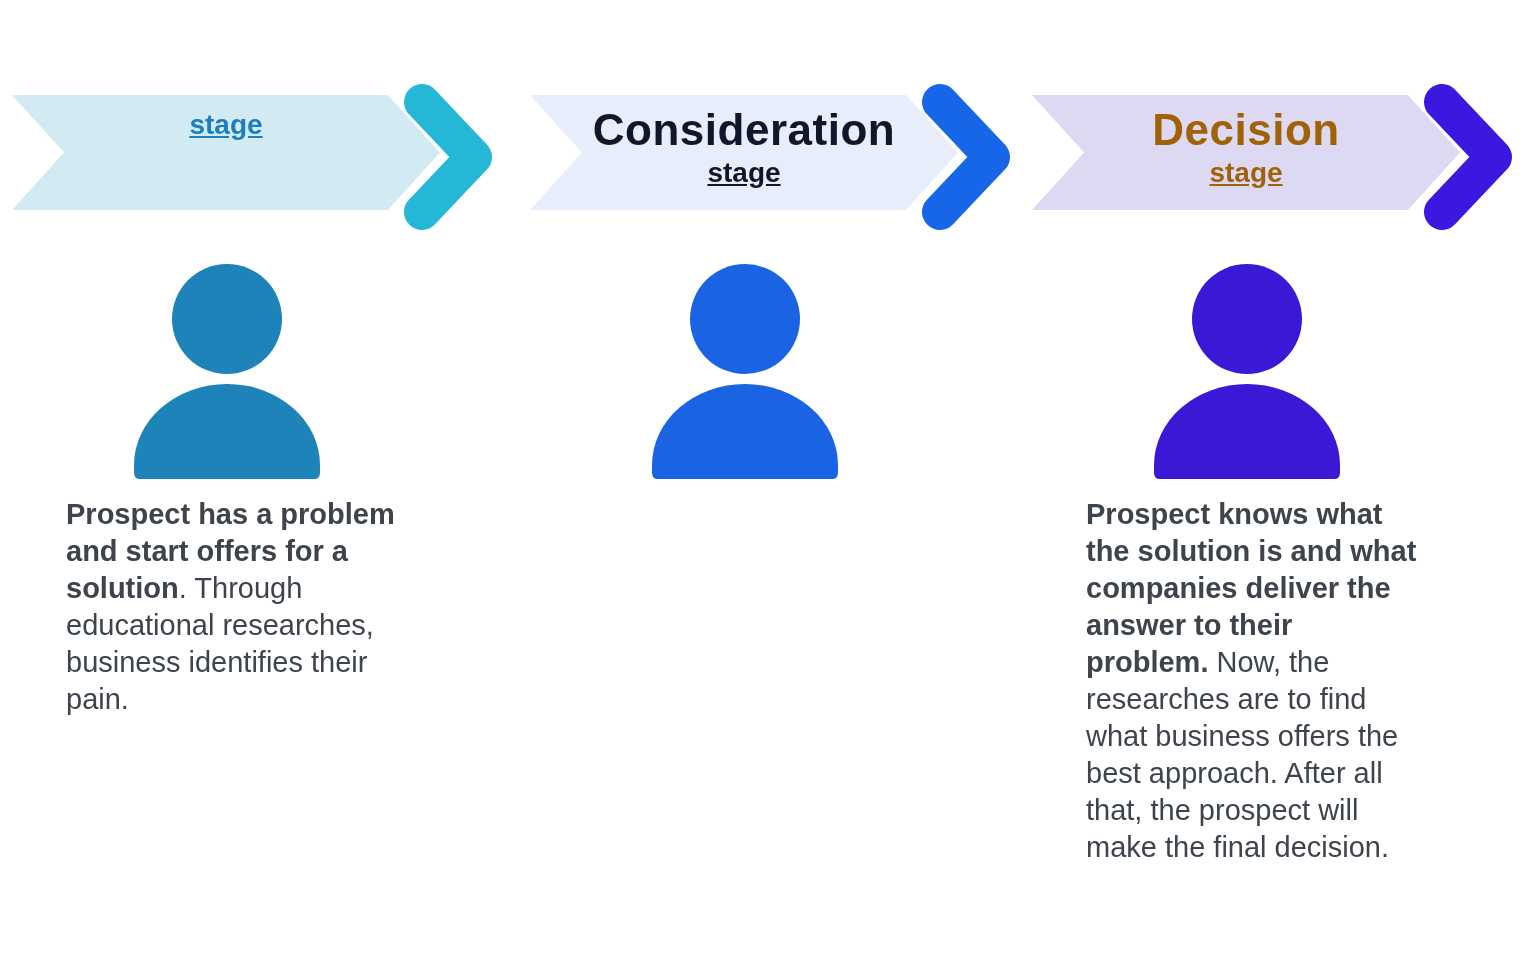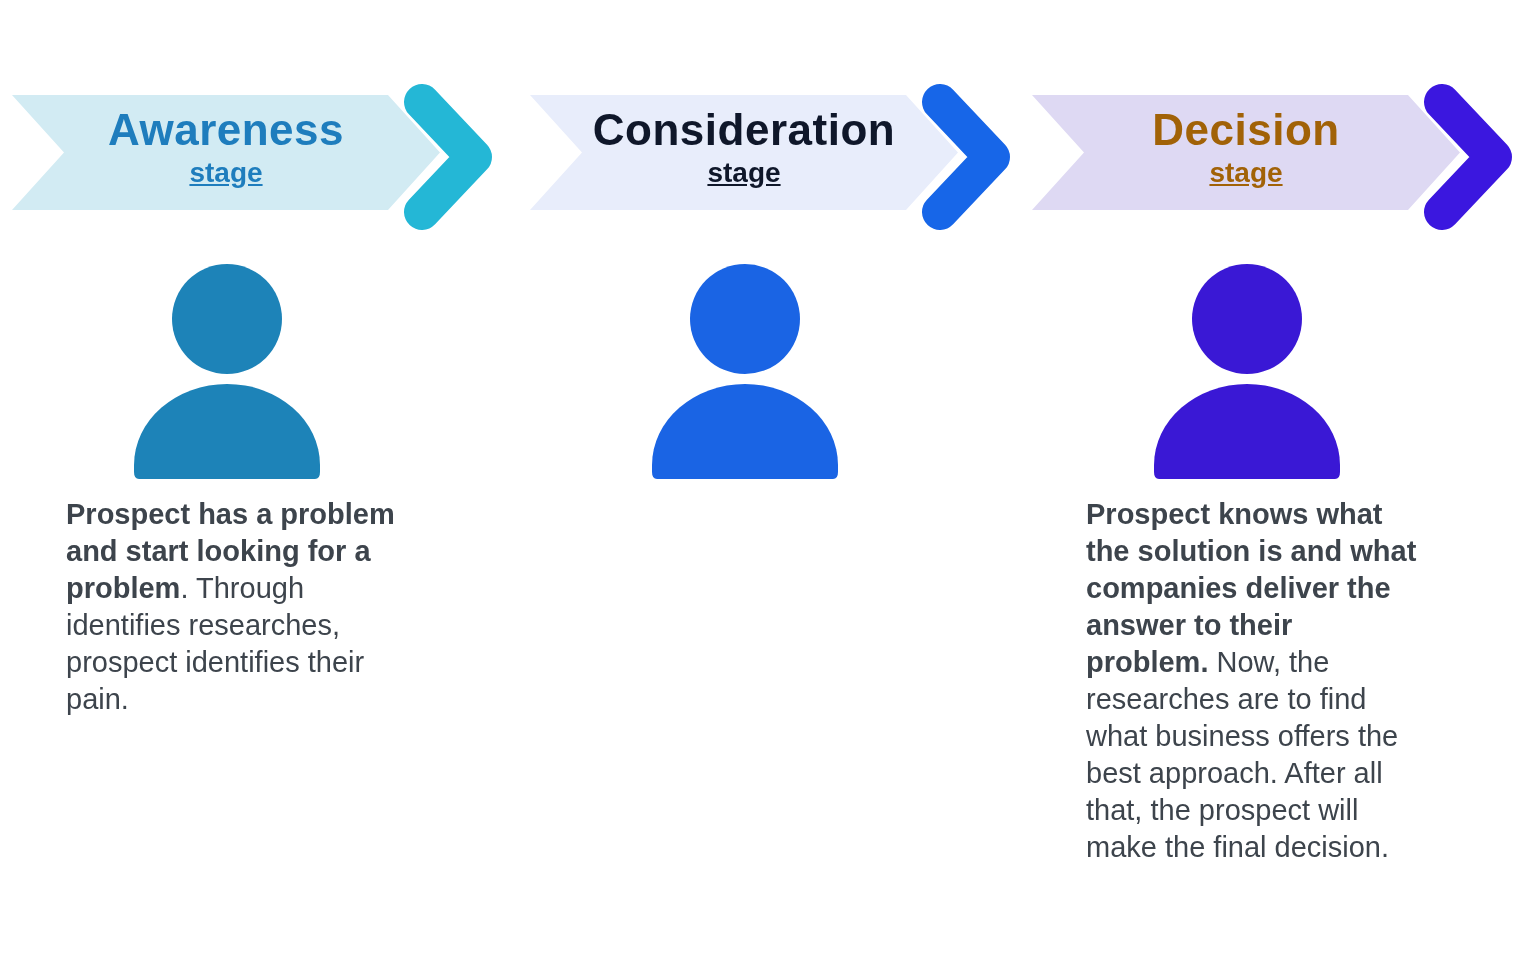--- a/index.html
+++ b/index.html
@@ -88,34 +88,33 @@
   }
 </style>
 </head>
 <body>
 
 <div class="canvas">
 
   <div class="stage col-1">
     <div class="banner" style="background-color: rgb(210, 235, 243);">
       <div class="banner-text" style="color: rgb(30, 125, 189);">
-        <div class="banner-title">Awareness</div>
         <div class="banner-sub">stage</div>
       </div>
     </div>
     <svg class="chevron" viewBox="0 0 92 146">
       <polyline points="20,18 72,73 20,128" style="stroke: rgb(36, 183, 214);"></polyline>
     </svg>
     <svg class="person" viewBox="0 0 190 215">
       <g style="fill: rgb(29, 131, 184);">
         <circle cx="95" cy="55" r="55"></circle>
         <path d="M7,215 Q2,215 2,208 L2,201 A93,81 0 0 1 188,201 L188,208 Q188,215 183,215 Z"></path>
       </g>
     </svg>
-    <p class="desc"><strong>Prospect has a problem and start looking for a problem</strong><span>. Through identifies researches, prospect identifies their pain.</span></p>
+    <p class="desc"><strong>Prospect has a problem and start offers for a solution</strong><span>. Through educational researches, business identifies their pain.</span></p>
   </div>
 
   <div class="stage col-2">
     <div class="banner" style="background-color: rgb(232, 237, 251);">
       <div class="banner-text" style="color: #0f172a;">
         <div class="banner-title">Consideration</div>
         <div class="banner-sub">stage</div>
       </div>
     </div>
     <svg class="chevron" viewBox="0 0 92 146">

